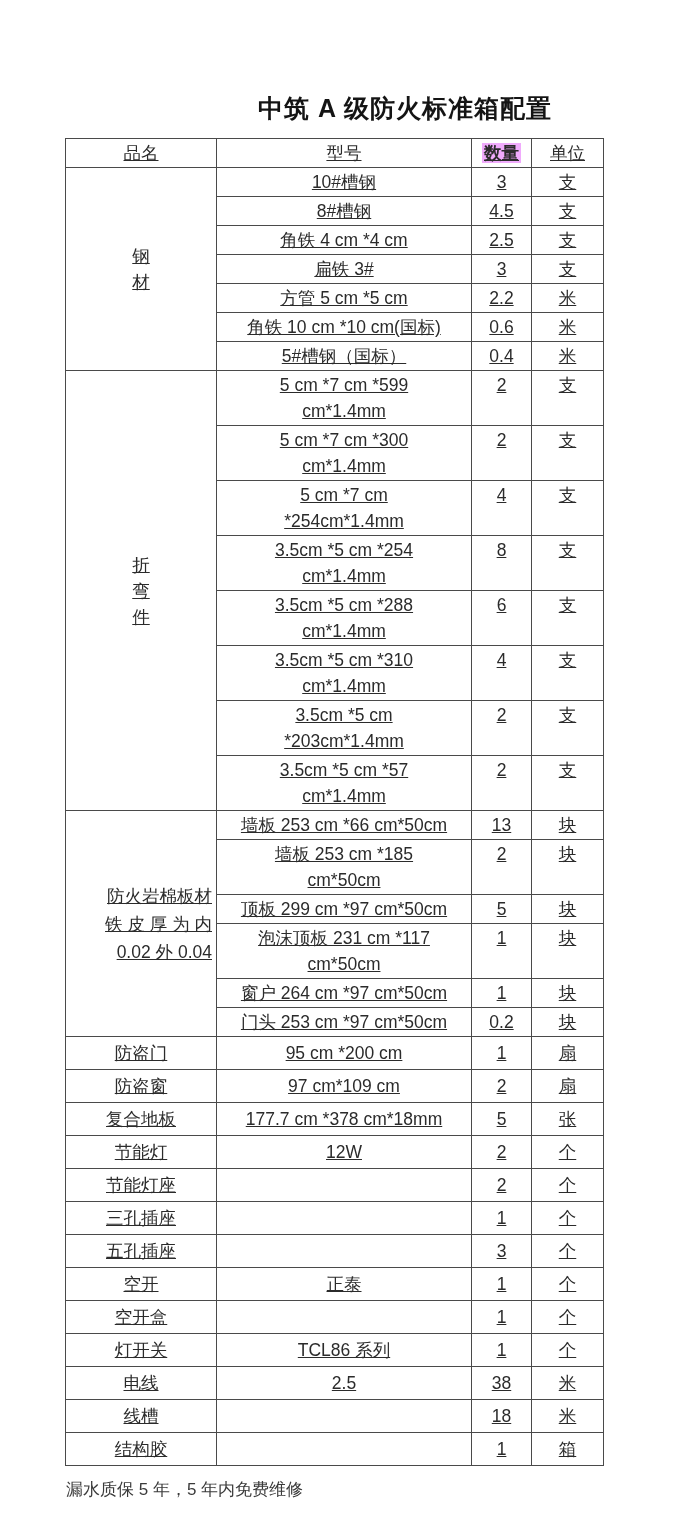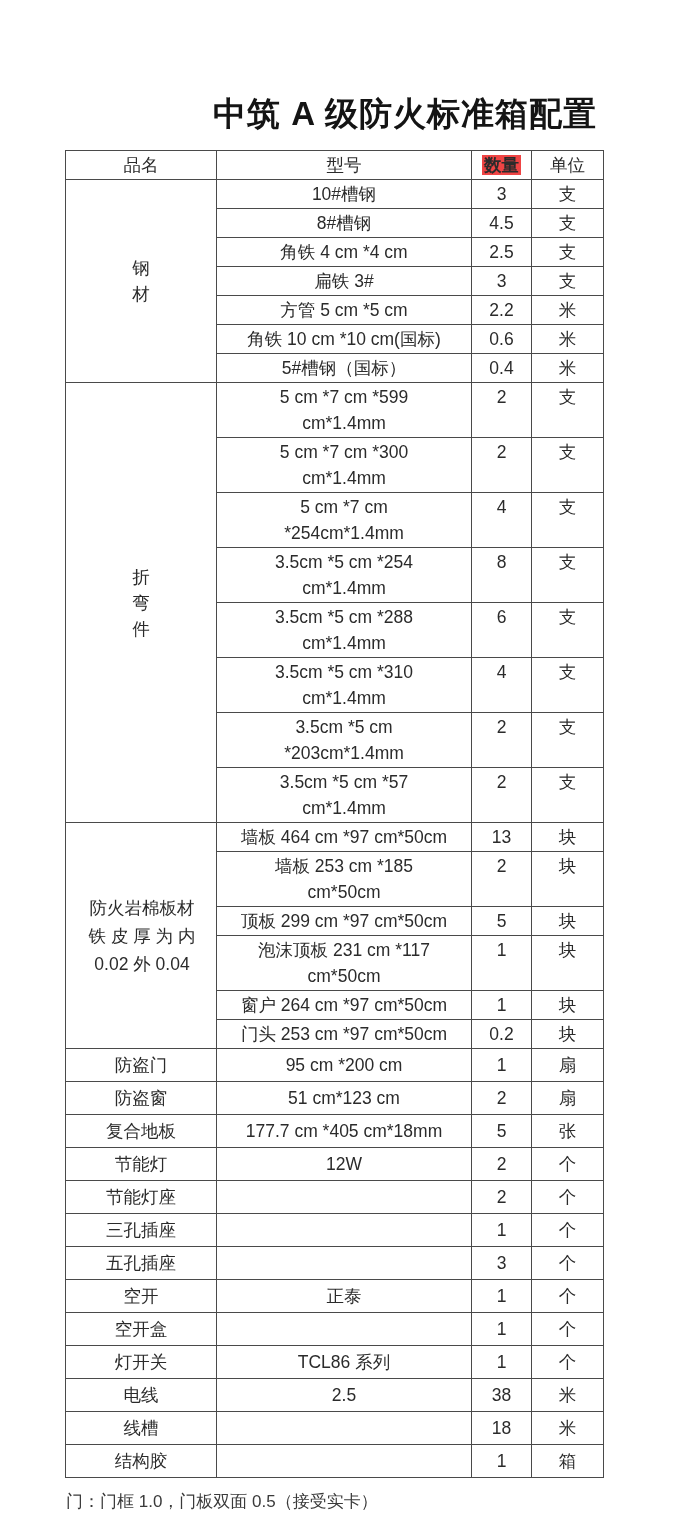--- a/index.html
+++ b/index.html
@@ -13,32 +13,33 @@
     font-family: "Liberation Sans", "DejaVu Sans", sans-serif;
     color: #2b2b2b;
     position: relative;
   }
   .title {
     margin: 0;
     padding-top: 92px;
     margin-left: 185px;
     width: 440px;
     text-align: center;
-    font-size: 33px;
+    font-size: 25px;
     font-weight: 700;
     color: #141414;
     letter-spacing: 1px;
     white-space: nowrap;
   }
   table.cfg {
     margin-left: 65px;
     margin-top: 13px;
     border-collapse: collapse;
     table-layout: fixed;
     width: 538px;
+    text-decoration: underline;
   }
   table.cfg th,
   table.cfg td {
     border: 1px solid #4a4a4a;
     font-size: 17.5px;
     font-weight: 400;
     line-height: 26px;
     padding: 1px 4px;
     text-align: center;
     vertical-align: top;
@@ -46,30 +47,30 @@
     word-wrap: break-word;
   }
   table.cfg thead th {
     vertical-align: middle;
     height: 26px;
   }
   table.cfg td.name {
     vertical-align: middle;
   }
   table.cfg td.name.left {
-    text-align: center;
+    text-align: right;
     padding-left: 6px;
     line-height: 28px;
   }
   table.cfg tr.solo td {
     padding-top: 3px;
     padding-bottom: 3px;
   }
   .hl {
-    background: #ef4444;
+    background: #f0abfc;
     font-weight: 700;
     padding: 0 2px;
   }
   .notes {
     margin-left: 66px;
     margin-top: 9px;
     font-size: 17px;
     line-height: 30px;
     color: #3a3a3a;
   }
@@ -217,21 +218,21 @@
         <td class="qty">2</td>
         <td class="unit">支</td>
       </tr>
       <tr>
         <td class="name left" rowspan="6">
           <div>防火岩棉板材</div>
           <div>铁 皮 厚 为 内</div>
           <div>0.02 外 0.04</div>
         </td>
         <td class="model">
-          <div>墙板 464 cm *97 cm*50cm</div>
+          <div>墙板 253 cm *66 cm*50cm</div>
         </td>
         <td class="qty">13</td>
         <td class="unit">块</td>
       </tr>
       <tr>
         <td class="model">
           <div>墙板 253 cm *185</div>
           <div>cm*50cm</div>
         </td>
         <td class="qty">2</td>
@@ -274,31 +275,31 @@
           <div>95 cm *200 cm</div>
         </td>
         <td class="qty">1</td>
         <td class="unit">扇</td>
       </tr>
       <tr class="solo">
         <td class="name" rowspan="1">
           <div>防盗窗</div>
         </td>
         <td class="model">
-          <div>51 cm*123 cm</div>
+          <div>97 cm*109 cm</div>
         </td>
         <td class="qty">2</td>
         <td class="unit">扇</td>
       </tr>
       <tr class="solo">
         <td class="name" rowspan="1">
           <div>复合地板</div>
         </td>
         <td class="model">
-          <div>177.7 cm *405 cm*18mm</div>
+          <div>177.7 cm *378 cm*18mm</div>
         </td>
         <td class="qty">5</td>
         <td class="unit">张</td>
       </tr>
       <tr class="solo">
         <td class="name" rowspan="1">
           <div>节能灯</div>
         </td>
         <td class="model">
           <div>12W</div>
@@ -381,15 +382,14 @@
           <div>结构胶</div>
         </td>
         <td class="model"></td>
         <td class="qty">1</td>
         <td class="unit">箱</td>
       </tr>
     </tbody>
 </table>
 
 <div class="notes">
-  <div>门：门框 1.0，门板双面 0.5（接受实卡）</div>
   <div>漏水质保 5 年，5 年内免费维修</div>
 </div>
 
 </body></html>

